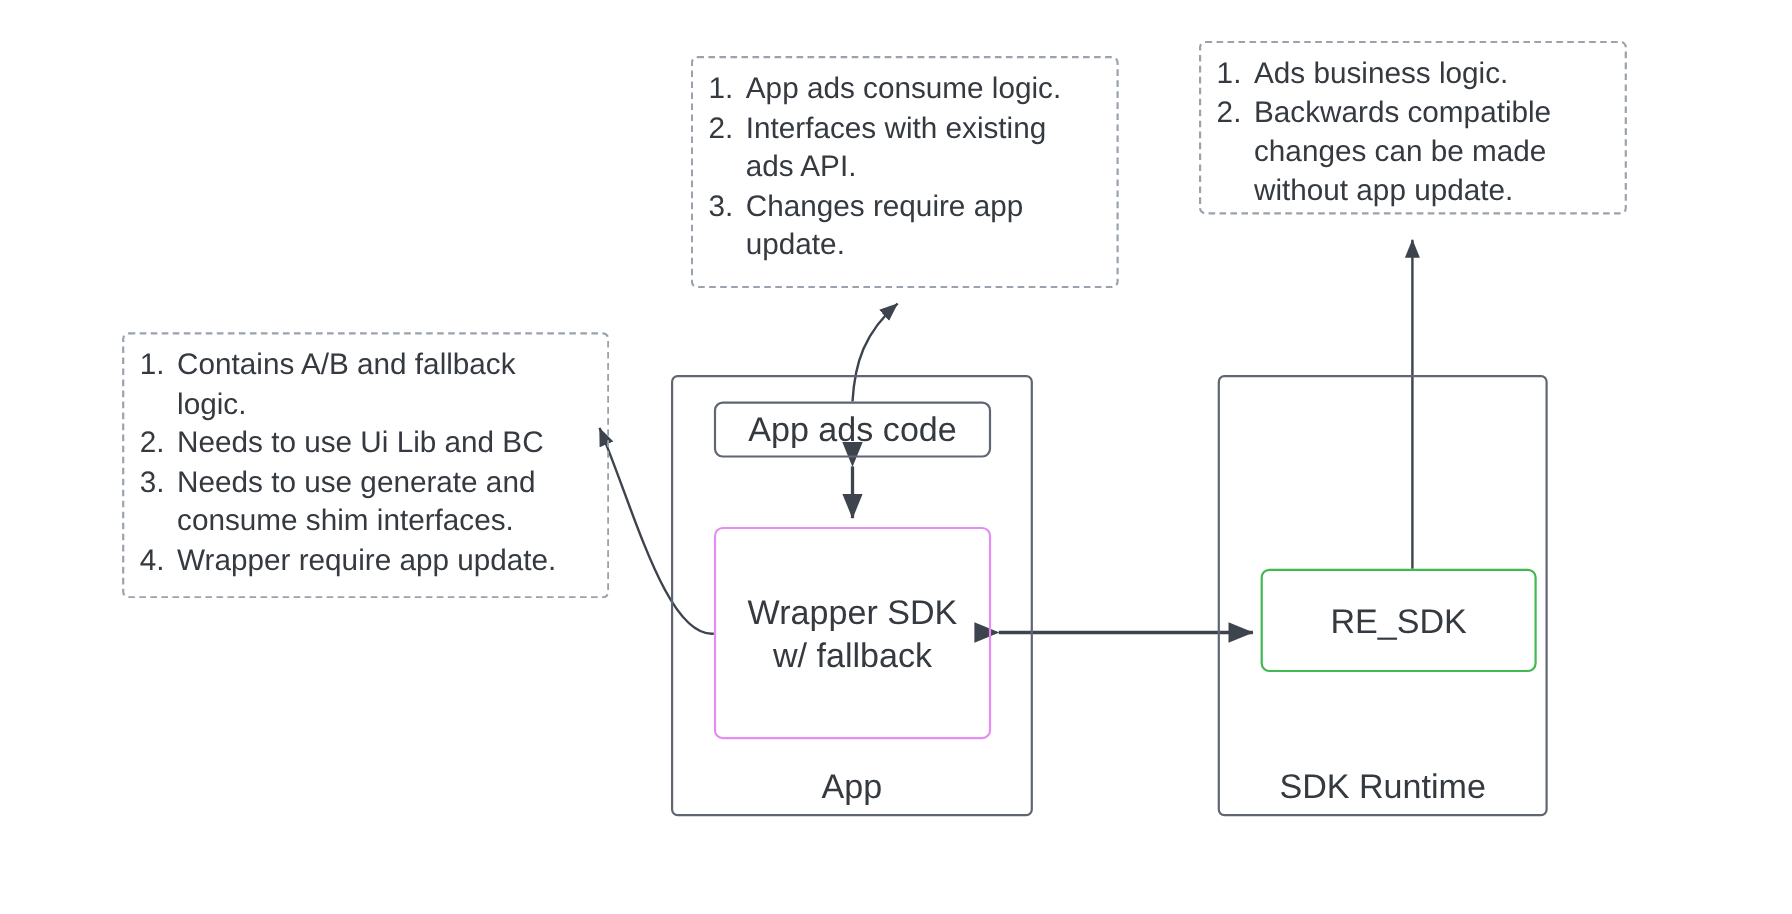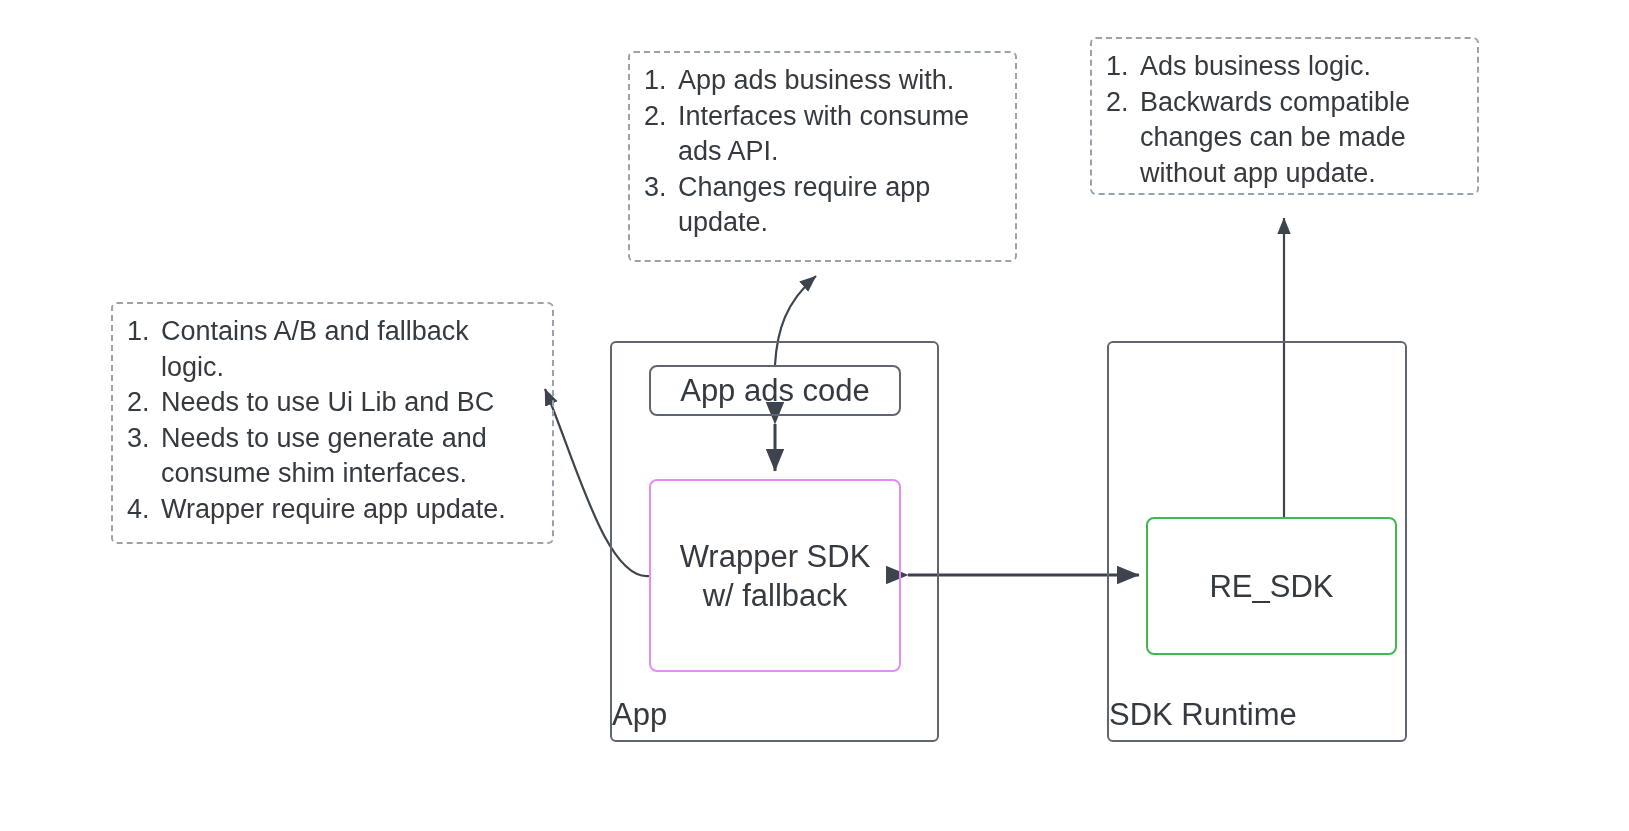--- a/index.html
+++ b/index.html
@@ -71,21 +71,21 @@
     background: transparent;
   }
   #app-container      { left: 610px;  top: 341px; width: 329px; height: 401px; }
   #sdk-runtime-container { left: 1107px; top: 341px; width: 300px; height: 401px; }
 
   .container-label {
     position: absolute;
     bottom: 6px;
     left: 0;
     width: 100%;
-    text-align: left;
+    text-align: center;
     font-size: 31px;
     line-height: 38px;
     color: #343a40;
   }
 
   
   .node {
     position: absolute;
     box-sizing: border-box;
     display: flex;
@@ -101,21 +101,21 @@
     font-size: 31px;
     line-height: 37px;
   }
   #wrapper-sdk {
     left: 649px; top: 479px; width: 252px; height: 193px;
     border: 2px solid #e48ef5;
     font-size: 31px;
     line-height: 39px;
   }
   #re-sdk {
-    left: 1146px; top: 517px; width: 251px; height: 138px;
+    left: 1146px; top: 517px; width: 251px; height: 94px;
     border: 2px solid #3fb950;
     font-size: 31px;
     line-height: 37px;
   }
   .node-label { white-space: pre-line; color: #343a40; }
 </style>
 </head>
 <body>
 
 <div id="canvas">
@@ -133,22 +133,22 @@
 
     <path d="M 1284,517 L 1284,218" fill="none" stroke="#3d444d" stroke-width="2.2" marker-end="url(#arrowhead)"></path>
 
     <path d="M 775,424 L 775,471" fill="none" stroke="#3d444d" stroke-width="3" marker-start="url(#arrowhead)" marker-end="url(#arrowhead)"></path>
 
     <path d="M 908,575 L 1139,575" fill="none" stroke="#3d444d" stroke-width="3" marker-start="url(#arrowhead)" marker-end="url(#arrowhead)"></path>
   </svg>
 
   <div class="note" id="note-app-ads">
     <ol>
-      <li>App ads business with.</li>
-      <li>Interfaces with consume
+      <li>App ads consume logic.</li>
+      <li>Interfaces with existing
 ads API.</li>
       <li>Changes require app
 update.</li>
     </ol>
   </div>
 
   <div class="note" id="note-re-sdk">
     <ol>
       <li>Ads business logic.</li>
       <li>Backwards compatible

